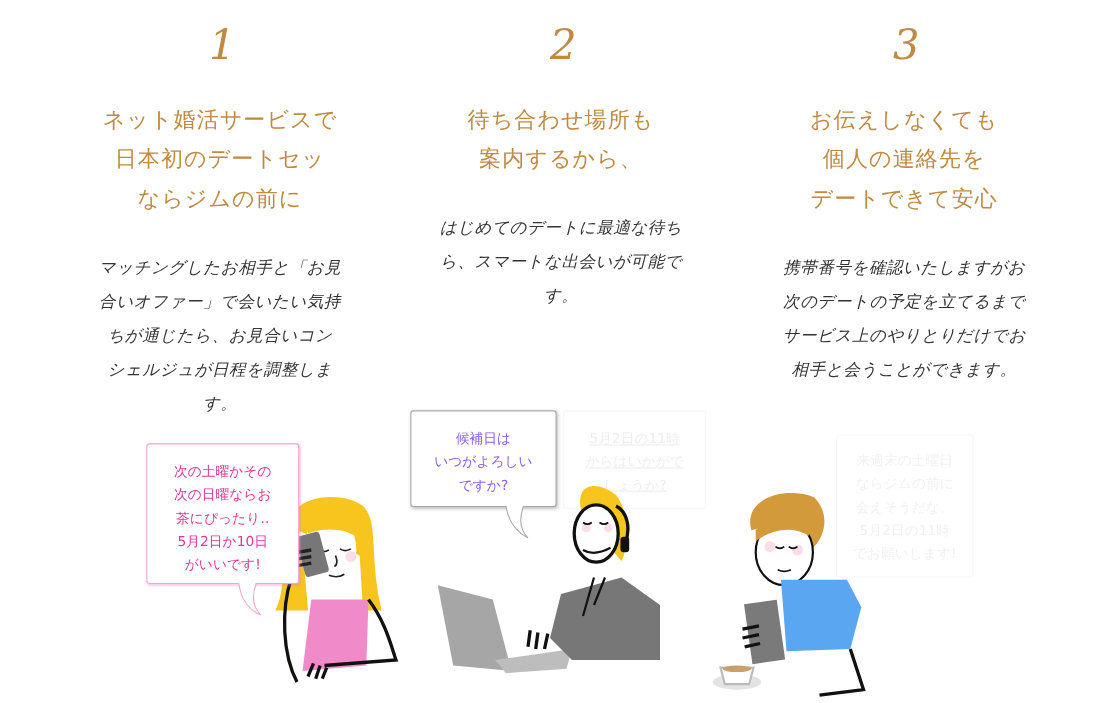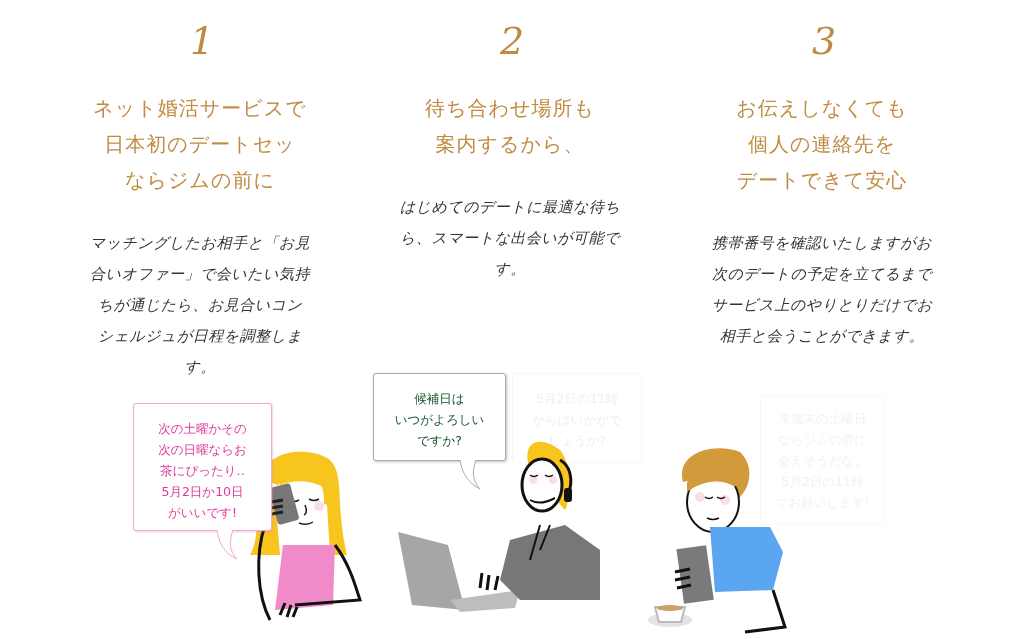--- a/index.html
+++ b/index.html
@@ -11,23 +11,23 @@
   .col3 { left:672px; }
   .num { font-family:"DejaVu Serif", "Liberation Serif", serif; font-style:italic;
          color:#c08a40; font-size:38px; height:50px; line-height:50px; margin-top:16px; letter-spacing:-4px; }
   .title { color:#c08a40; font-size:20px; line-height:36px; margin-top:24px; letter-spacing:1px; }
   .desc { color:#333333; font-size:15px; line-height:31px; margin-top:30px; padding:0 18px; letter-spacing:0.5px;font-style:italic; }
   .bubble { position:absolute; background:#fff; text-align:center; font-size:12.5px; line-height:21px;
             border-radius:3px; box-sizing:border-box; }
   .bubble-pink { left:133px; top:403px; width:139px; height:128px; border:1px solid #f0a8cf;
             color:#e0389a; padding-top:14px; box-shadow:1px 1px 2px rgba(230,130,190,0.4); }
   .bubble-gray { left:373px; top:373px; width:133px; height:88px; border:1px solid #aaaaaa;
-            color:#14532d; padding-top:14px; box-shadow:1px 1px 3px rgba(0,0,0,0.25); }
+            color:#8b5cf6; padding-top:14px; box-shadow:1px 1px 3px rgba(0,0,0,0.25); }
   .bubble-faded1 { left:512px; top:373px; width:130px; height:90px; border:1px solid #f6f6f6;
-            color:#eeeeee; padding-top:14px; }
+            color:#eeeeee; padding-top:14px;text-decoration:underline; }
   .bubble-faded2 { left:760px; top:395px; width:125px; height:130px; border:1px solid #f7f7f7;
             color:#f1f1f1; padding-top:12px; }
   .tail { position:absolute; }
   svg.illus { position:absolute; }
 </style>
 </head>
 <body>
 
 <div class="col col1">
   <div class="num">1</div>

